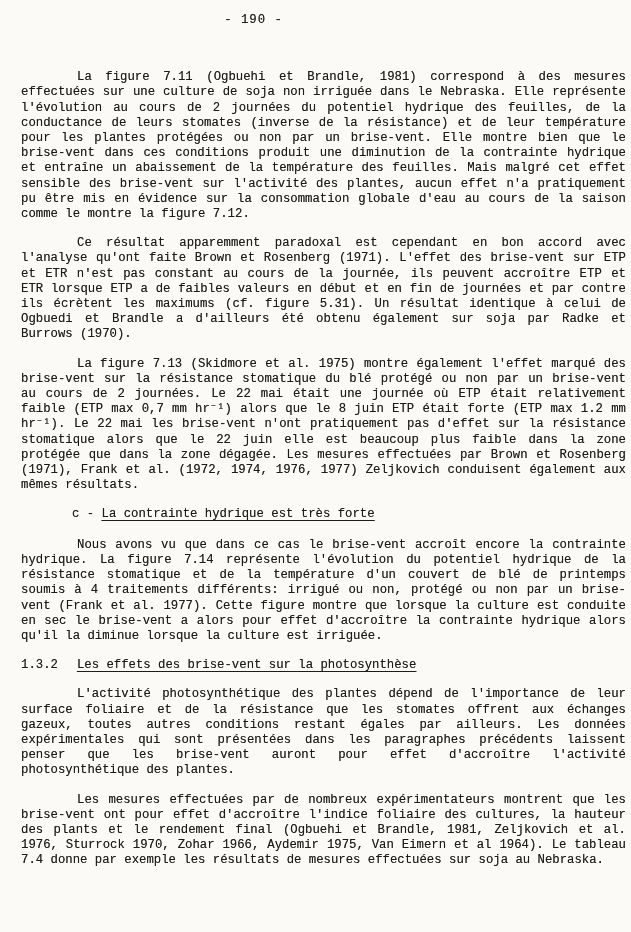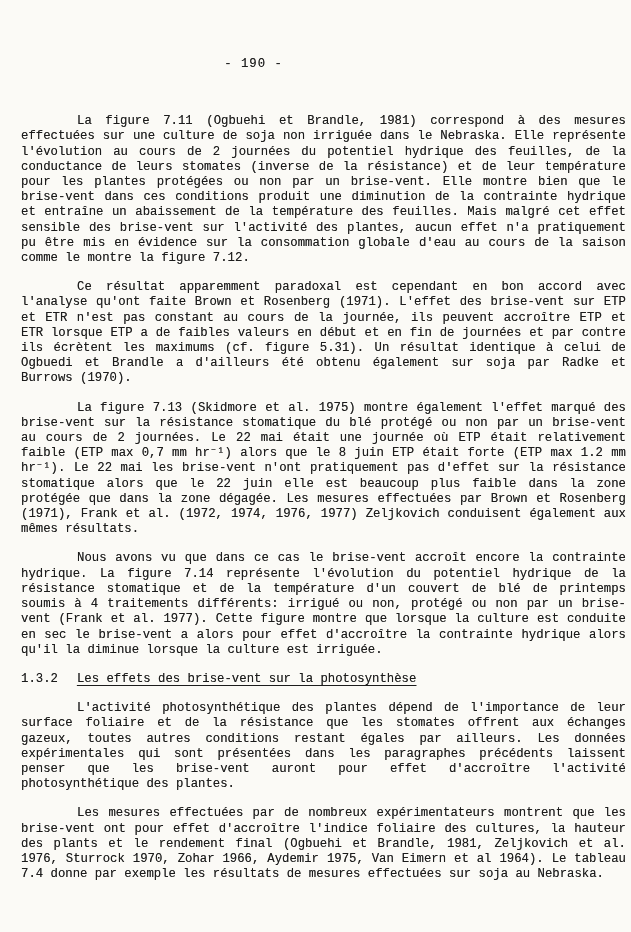--- a/index.html
+++ b/index.html
@@ -7,21 +7,21 @@
     width: 631px;
     height: 932px;
     overflow: hidden;
     background: #fbfaf6;
     color: #1c1c1c;
     font-family: "Liberation Mono", "DejaVu Sans Mono", monospace;
     font-size: 12.3px;
     line-height: 15.2px;
     text-shadow: 0 0 0.4px rgba(20,20,20,0.55);
   }
-  .page { padding-top: 13px; margin-top: 44px; }
+  .page { padding-top: 13px; }
   .page-number {
     text-align: center;
     padding-right: 124px;
     letter-spacing: 1px;
     white-space: pre;
   }
   .body-text {
     margin: 42px 5px 0 21px;
     text-align: justify;
   }
@@ -48,20 +48,21 @@
 
   <div class="body-text">
 
 
     <p class="para">La figure 7.11 (Ogbuehi et Brandle, 1981) correspond à des mesures effectuées sur une culture de soja non irriguée dans le Nebraska.  Elle représente l'évolution au cours de 2 journées du potentiel hydrique des feuilles, de la conductance de leurs stomates (inverse de la résistance) et de leur température pour les plantes protégées ou non par un brise-vent.  Elle montre bien que le brise-vent dans ces conditions produit une diminution de la contrainte hydrique et entraîne un abaissement de la température des feuilles.  Mais malgré cet effet sensible des brise-vent sur l'activité des plantes, aucun effet n'a pratiquement pu être mis en évidence sur la consommation globale d'eau au cours de la saison comme le montre la figure 7.12.</p>
 
     <p class="para">Ce résultat apparemment paradoxal est cependant en bon accord avec l'analyse qu'ont faite Brown et Rosenberg (1971).  L'effet des brise-vent sur ETP et ETR n'est pas constant au cours de la journée, ils peuvent accroître ETP et ETR lorsque ETP a de faibles valeurs en début et en fin de journées et par contre ils écrètent les maximums (cf. figure 5.31).  Un résultat identique à celui de Ogbuedi et Brandle a d'ailleurs été obtenu également sur soja par Radke et Burrows (1970).</p>
 
     <p class="para">La figure 7.13 (Skidmore et al. 1975) montre également l'effet marqué des brise-vent sur la résistance stomatique du blé protégé ou non par un brise-vent au cours de 2 journées.  Le 22 mai était une journée où ETP était relativement faible (ETP max 0,7 mm hr⁻¹) alors que le 8 juin ETP était forte (ETP max 1.2 mm hr⁻¹).  Le 22 mai les brise-vent n'ont pratiquement pas d'effet sur la résistance stomatique alors que le 22 juin elle est beaucoup plus faible dans la zone protégée que dans la zone dégagée.  Les mesures effectuées par Brown et Rosenberg (1971), Frank  et al. (1972, 1974, 1976, 1977) Zeljkovich conduisent également aux mêmes résultats.</p>
 
+    <div class="sub-heading"><span>c - </span><span class="u">La contrainte hydrique est très forte</span></div>
 
     <p class="para">Nous avons vu que dans ce cas le brise-vent accroît encore la contrainte hydrique.  La figure 7.14 représente l'évolution du potentiel hydrique de la résistance stomatique et de la température d'un couvert de blé de printemps soumis à 4 traitements différents: irrigué ou non, protégé ou non par un brise-vent (Frank  et al. 1977).  Cette figure montre que lorsque la culture est conduite en sec le brise-vent a alors pour effet d'accroître la contrainte hydrique alors qu'il la diminue lorsque la culture est irriguée.</p>
 
     <div class="sec-heading"><span class="sec-num">1.3.2</span><span class="u">Les effets des brise-vent sur la photosynthèse</span></div>
 
     <p class="para">L'activité photosynthétique des plantes dépend de l'importance de leur surface foliaire et de la résistance que les stomates offrent aux échanges gazeux, toutes autres conditions restant égales par ailleurs.  Les données expérimentales qui sont présentées dans les paragraphes précédents laissent penser que les brise-vent auront pour effet d'accroître l'activité photosynthétique des plantes.</p>
 
     <p class="para">Les mesures effectuées par de nombreux expérimentateurs montrent que les brise-vent ont pour effet d'accroître l'indice foliaire des cultures, la hauteur des plants et le rendement final (Ogbuehi et Brandle, 1981, Zeljkovich et al. 1976, Sturrock 1970, Zohar 1966, Aydemir 1975, Van Eimern et al 1964).  Le tableau 7.4 donne par exemple les résultats de mesures effectuées sur soja au Nebraska.</p>
 
   </div>

